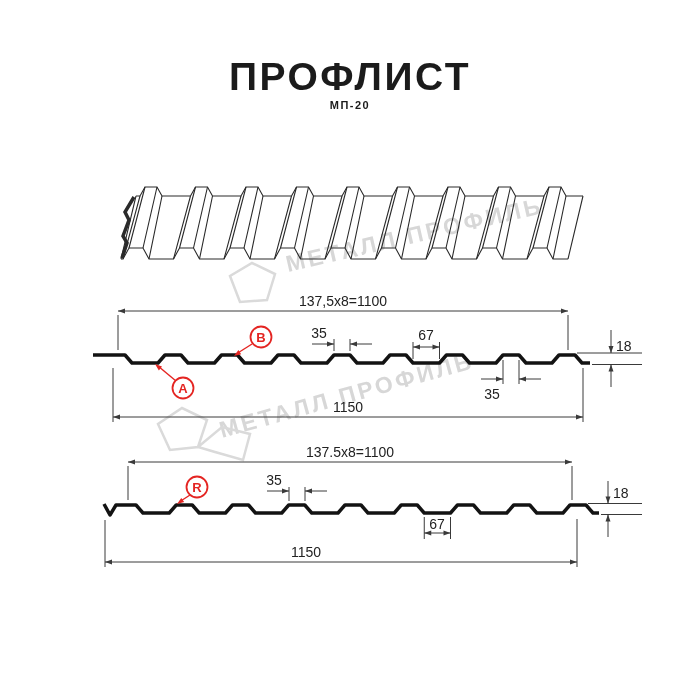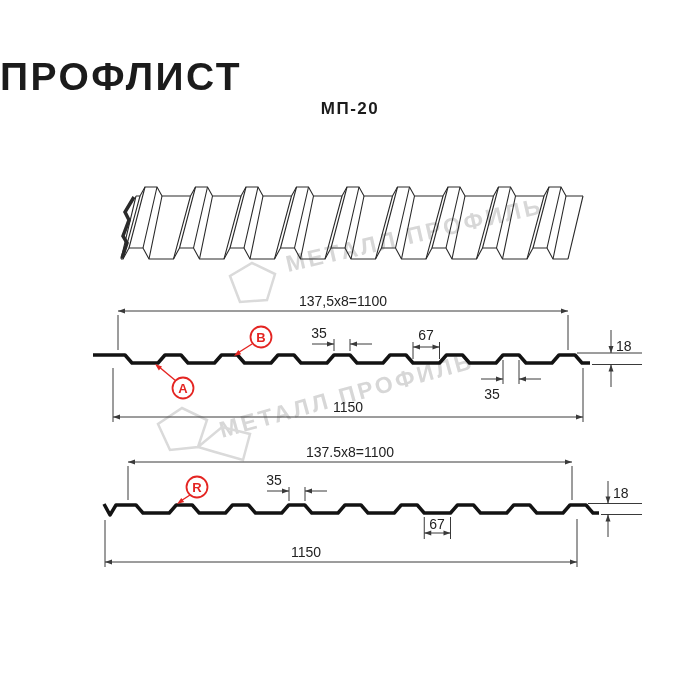--- a/index.html
+++ b/index.html
@@ -1,21 +1,21 @@
 <!DOCTYPE html>
 <html><head>
 <meta charset="utf-8">
 <style>
   html,body{margin:0;padding:0;background:#fff;}
   .page{position:relative;width:700px;height:700px;background:#ffffff;overflow:hidden;
         font-family:"Liberation Sans",sans-serif;}
-  .title{position:absolute;left:0;top:55px;width:700px;
+  .title{position:absolute;left:0;top:55px;width:700px;text-align:center;
          font-size:39px;font-weight:800;letter-spacing:2.5px;color:#1b1b1b;}
   .subtitle{position:absolute;left:0;top:99px;width:700px;text-align:center;
-         font-size:17px;font-weight:700;letter-spacing:1.5px;color:#1b1b1b;}
+         font-size:11px;font-weight:700;letter-spacing:1.5px;color:#1b1b1b;}
   .footer{position:absolute;left:0;top:618px;width:700px;text-align:center;
          font-size:16.5px;font-weight:600;letter-spacing:1.2px;color:#2e2e2e;}
   svg{position:absolute;left:0;top:0;}
   .dimtext{font-family:"Liberation Sans",sans-serif;font-size:14px;fill:#222;}
   .redtext{font-family:"Liberation Sans",sans-serif;font-size:13px;font-weight:700;fill:#e42522;}
   .wmtext{font-family:"Liberation Sans",sans-serif;font-size:23px;font-weight:700;
           letter-spacing:3px;fill:#d7d7d7;}
 </style>
 </head>
 <body>

